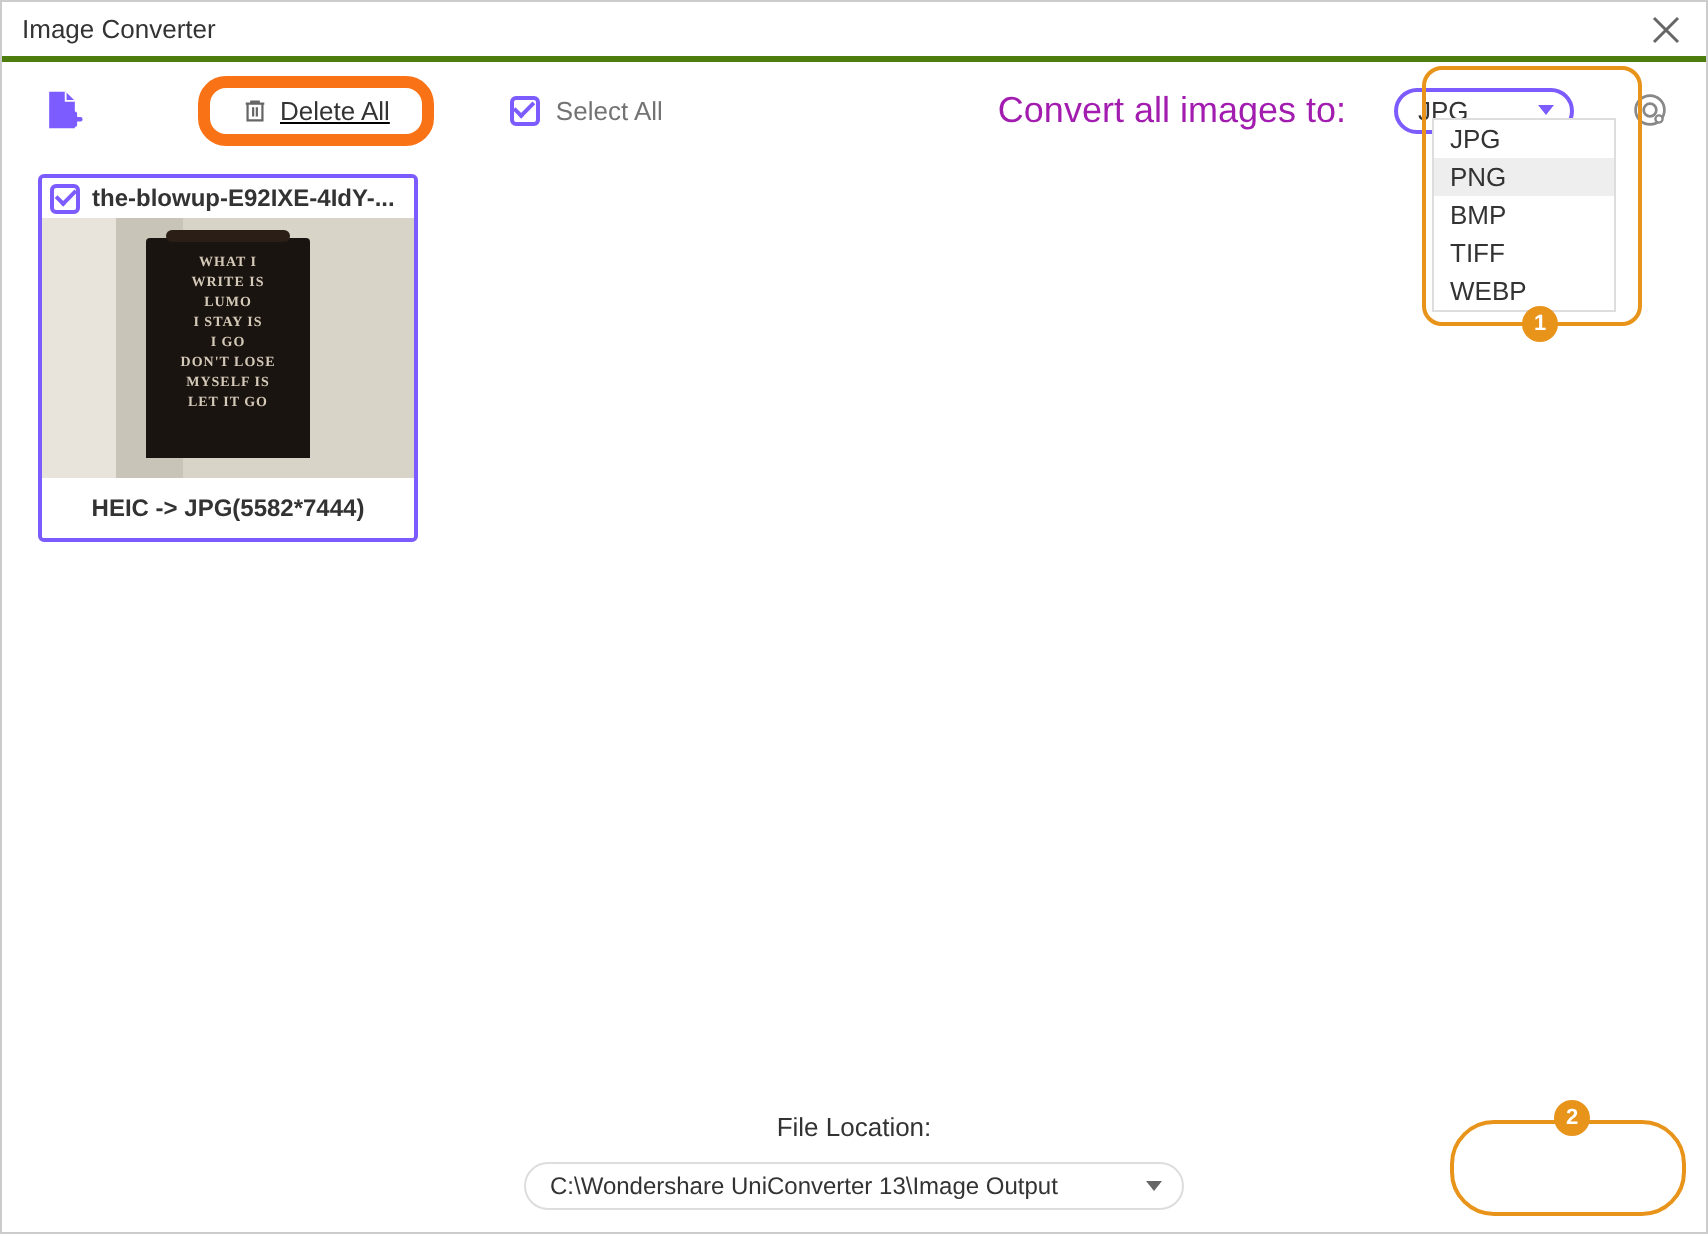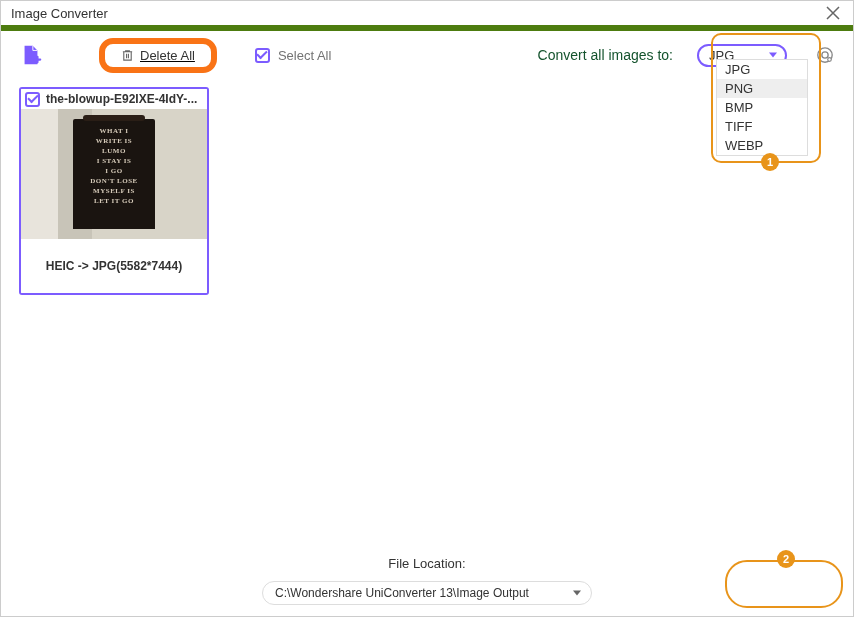--- a/index.html
+++ b/index.html
@@ -16,21 +16,21 @@
       display: flex;
       flex-direction: column;
       position: relative;
     }
     .titlebar {
       height: 30px;
       display: flex;
       align-items: center;
       justify-content: space-between;
       padding: 0 10px;
-      border-bottom: 6px solid #4d7c0f;
+      border-bottom: 3px solid #4d7c0f;
     }
     .titlebar-title {
       font-size: 13px;
       color: #333;
     }
     .close-btn {
       width: 20px;
       height: 20px;
       display: flex;
       align-items: center;
@@ -95,22 +95,22 @@
       transform: rotate(45deg) translate(-1px, -1px);
     }
     .select-all-label {
       font-size: 13px;
       color: #737373;
     }
     .spacer {
       flex: 1;
     }
     .convert-label {
-      font-size: 14px;
-      color: #14532d;
+      font-size: 18px;
+      color: #a21caf;
       margin-right: 6px;
     }
     .format-select {
       border: 2px solid #7c5cff;
       border-radius: 12px;
       padding: 2px 26px 2px 10px;
       font-size: 13px;
       color: #333;
       position: relative;
       cursor: pointer;
@@ -236,21 +236,21 @@
       padding-top:8px;
       gap:2px;
     }
     .thumb-sign::before{
       content:"";position:absolute;top:-4px;left:10px;right:10px;height:6px;background:#2a1e16;border-radius:3px;
     }
     .thumb-line{
       font-size:7px;color:#d4c9b8;font-family:Georgia,serif;letter-spacing:0.5px;white-space:nowrap;
     }
     .image-card-footer {
-      padding: 20px 4px;
+      padding: 8px 4px;
       text-align: center;
       font-size: 12px;
       color: #333;
       background: #fff;
     }
     .bottom-bar {
       height: 60px;
       display: flex;
       align-items: center;
       padding: 0 18px;

